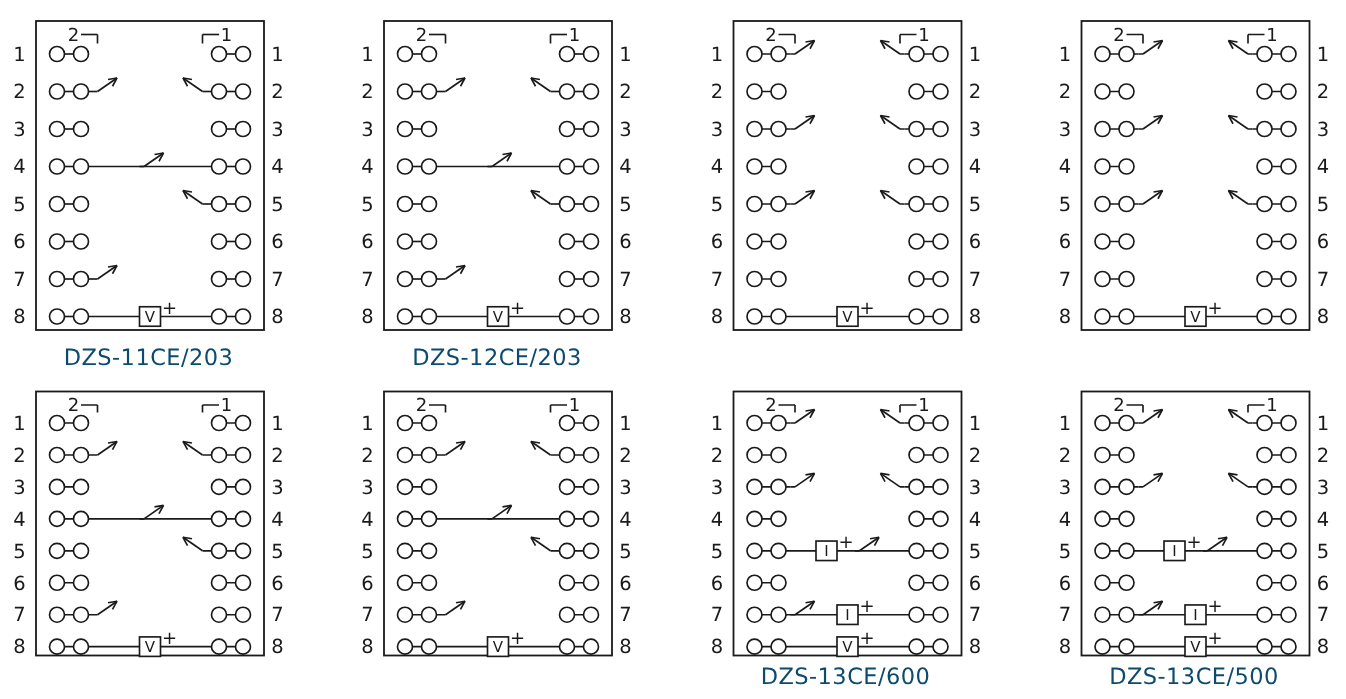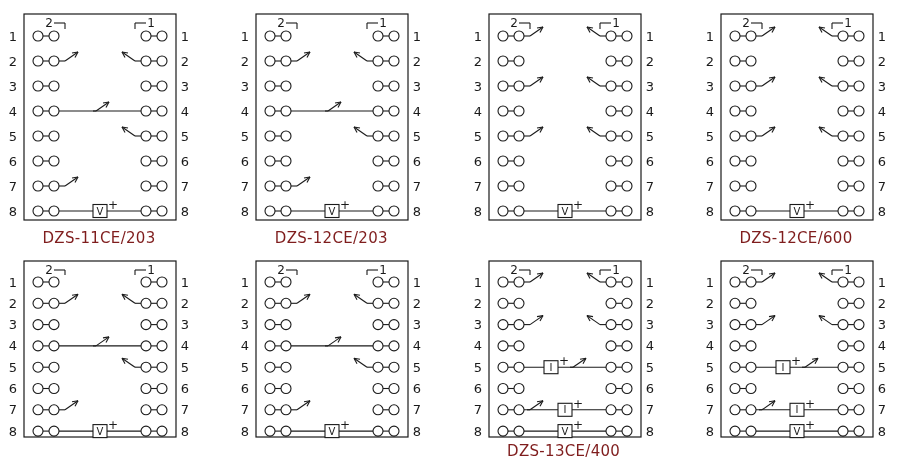--- a/index.html
+++ b/index.html
@@ -8,21 +8,21 @@
     font-family:"DejaVu Sans","Liberation Sans",sans-serif;
   }
   .page{
     width:897px;height:466px;box-sizing:border-box;
     padding:6px 6px 0 4px;background:#ffffff;
   }
   .grid-row{display:flex;justify-content:space-between;align-items:flex-start;}
   #row-bottom{margin-top:8px;}
   .panel{display:flex;flex-direction:column;align-items:center;}
   .panel-label{
-    font-size:15px;color:#7f1d1d;margin-top:1px;letter-spacing:.3px;
+    font-size:15px;color:#0c4a6e;margin-top:1px;letter-spacing:.3px;
     font-family:"DejaVu Sans","Liberation Sans",sans-serif;
   }
   svg text{font-family:"DejaVu Sans","Liberation Sans",sans-serif;}
 </style>
 </head>
 <body>
 
 <div class="page">
   <div class="grid-row" id="row-top">
       <div class="panel">
@@ -445,21 +445,20 @@
           <rect x="89" y="198.5" width="14" height="13" fill="#ffffff" stroke="#1a1a1a" stroke-width="1.1"></rect>
           <text x="96" y="208.5" font-size="10" text-anchor="middle" fill="#1a1a1a">V</text>
           <text x="109" y="203" font-size="12" text-anchor="middle" fill="#1a1a1a">+</text>
           <circle cx="34" cy="205" r="5" fill="#ffffff" stroke="#1a1a1a" stroke-width="1.1"></circle>
           <circle cx="50" cy="205" r="5" fill="#ffffff" stroke="#1a1a1a" stroke-width="1.1"></circle>
           <line x1="39" y1="205" x2="45" y2="205" stroke="#1a1a1a" stroke-width="1.1"></line>
           <circle cx="142" cy="205" r="5" fill="#ffffff" stroke="#1a1a1a" stroke-width="1.1"></circle>
           <circle cx="158" cy="205" r="5" fill="#ffffff" stroke="#1a1a1a" stroke-width="1.1"></circle>
           <line x1="147" y1="205" x2="153" y2="205" stroke="#1a1a1a" stroke-width="1.1"></line>
         </svg>
-        <div class="panel-label">DZS-12CE/600</div>
       </div>
     </div>
   <div class="grid-row" id="row-bottom">
       <div class="panel">
         <svg width="190" height="186" viewBox="0 0 190 186">
           <rect x="20" y="6" width="152" height="176" fill="none" stroke="#1a1a1a" stroke-width="1.2"></rect>
           <text x="45" y="19" font-size="12" text-anchor="middle" fill="#1a1a1a">2</text>
           <line x1="50" y1="15" x2="61" y2="15" stroke="#1a1a1a" stroke-width="1.1"></line>
           <line x1="61" y1="15" x2="61" y2="20" stroke="#1a1a1a" stroke-width="1.1"></line>
           <text x="147" y="19" font-size="12" text-anchor="middle" fill="#1a1a1a">1</text>
@@ -771,21 +770,21 @@
           <rect x="89" y="169.6" width="14" height="13" fill="#ffffff" stroke="#1a1a1a" stroke-width="1.1"></rect>
           <text x="96" y="179.6" font-size="10" text-anchor="middle" fill="#1a1a1a">V</text>
           <text x="109" y="174.1" font-size="12" text-anchor="middle" fill="#1a1a1a">+</text>
           <circle cx="34" cy="176.1" r="5" fill="#ffffff" stroke="#1a1a1a" stroke-width="1.1"></circle>
           <circle cx="50" cy="176.1" r="5" fill="#ffffff" stroke="#1a1a1a" stroke-width="1.1"></circle>
           <line x1="39" y1="176.1" x2="45" y2="176.1" stroke="#1a1a1a" stroke-width="1.1"></line>
           <circle cx="142" cy="176.1" r="5" fill="#ffffff" stroke="#1a1a1a" stroke-width="1.1"></circle>
           <circle cx="158" cy="176.1" r="5" fill="#ffffff" stroke="#1a1a1a" stroke-width="1.1"></circle>
           <line x1="147" y1="176.1" x2="153" y2="176.1" stroke="#1a1a1a" stroke-width="1.1"></line>
         </svg>
-        <div class="panel-label">DZS-13CE/400</div>
+        <div class="panel-label">DZS-13CE/600</div>
       </div>
       <div class="panel">
         <svg width="190" height="186" viewBox="0 0 190 186">
           <rect x="20" y="6" width="152" height="176" fill="none" stroke="#1a1a1a" stroke-width="1.2"></rect>
           <text x="45" y="19" font-size="12" text-anchor="middle" fill="#1a1a1a">2</text>
           <line x1="50" y1="15" x2="61" y2="15" stroke="#1a1a1a" stroke-width="1.1"></line>
           <line x1="61" y1="15" x2="61" y2="20" stroke="#1a1a1a" stroke-width="1.1"></line>
           <text x="147" y="19" font-size="12" text-anchor="middle" fill="#1a1a1a">1</text>
           <line x1="142" y1="15" x2="131" y2="15" stroke="#1a1a1a" stroke-width="1.1"></line>
           <line x1="131" y1="15" x2="131" y2="20" stroke="#1a1a1a" stroke-width="1.1"></line>
@@ -887,15 +886,16 @@
           <rect x="89" y="169.6" width="14" height="13" fill="#ffffff" stroke="#1a1a1a" stroke-width="1.1"></rect>
           <text x="96" y="179.6" font-size="10" text-anchor="middle" fill="#1a1a1a">V</text>
           <text x="109" y="174.1" font-size="12" text-anchor="middle" fill="#1a1a1a">+</text>
           <circle cx="34" cy="176.1" r="5" fill="#ffffff" stroke="#1a1a1a" stroke-width="1.1"></circle>
           <circle cx="50" cy="176.1" r="5" fill="#ffffff" stroke="#1a1a1a" stroke-width="1.1"></circle>
           <line x1="39" y1="176.1" x2="45" y2="176.1" stroke="#1a1a1a" stroke-width="1.1"></line>
           <circle cx="142" cy="176.1" r="5" fill="#ffffff" stroke="#1a1a1a" stroke-width="1.1"></circle>
           <circle cx="158" cy="176.1" r="5" fill="#ffffff" stroke="#1a1a1a" stroke-width="1.1"></circle>
           <line x1="147" y1="176.1" x2="153" y2="176.1" stroke="#1a1a1a" stroke-width="1.1"></line>
         </svg>
+        <div class="panel-label">DZS-13CE/500</div>
       </div>
     </div>
 </div>
 
 </body></html>

